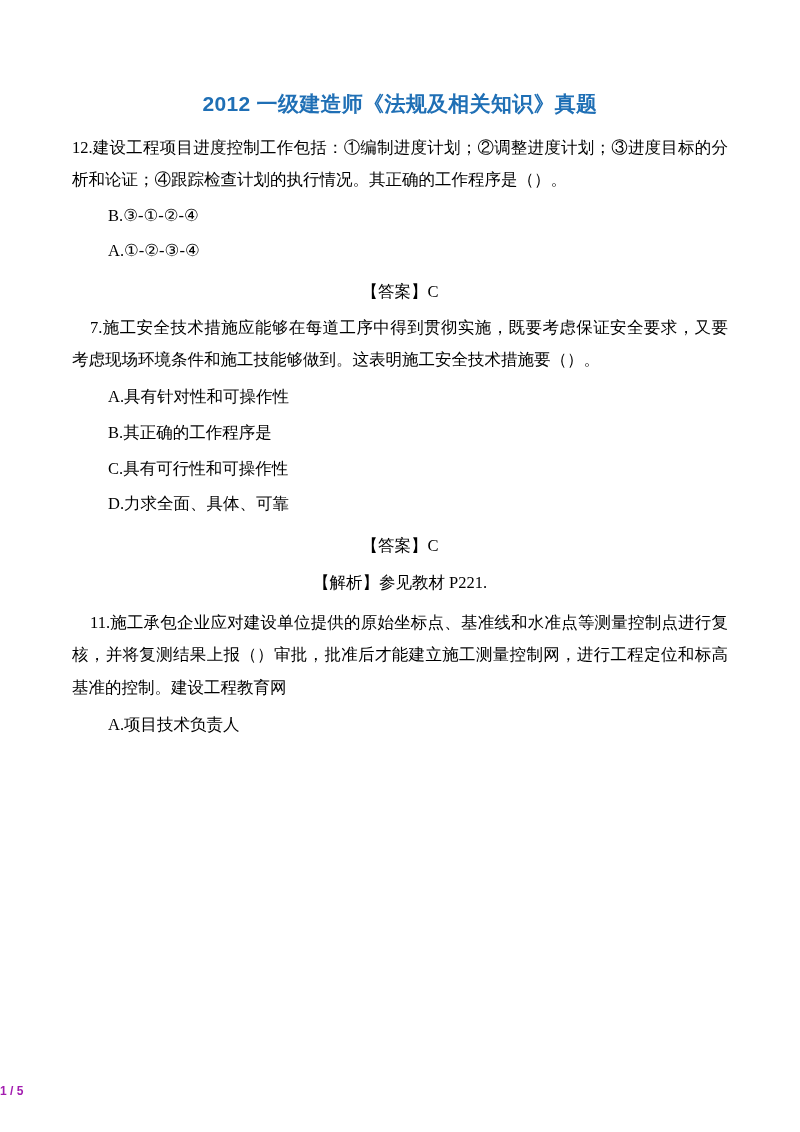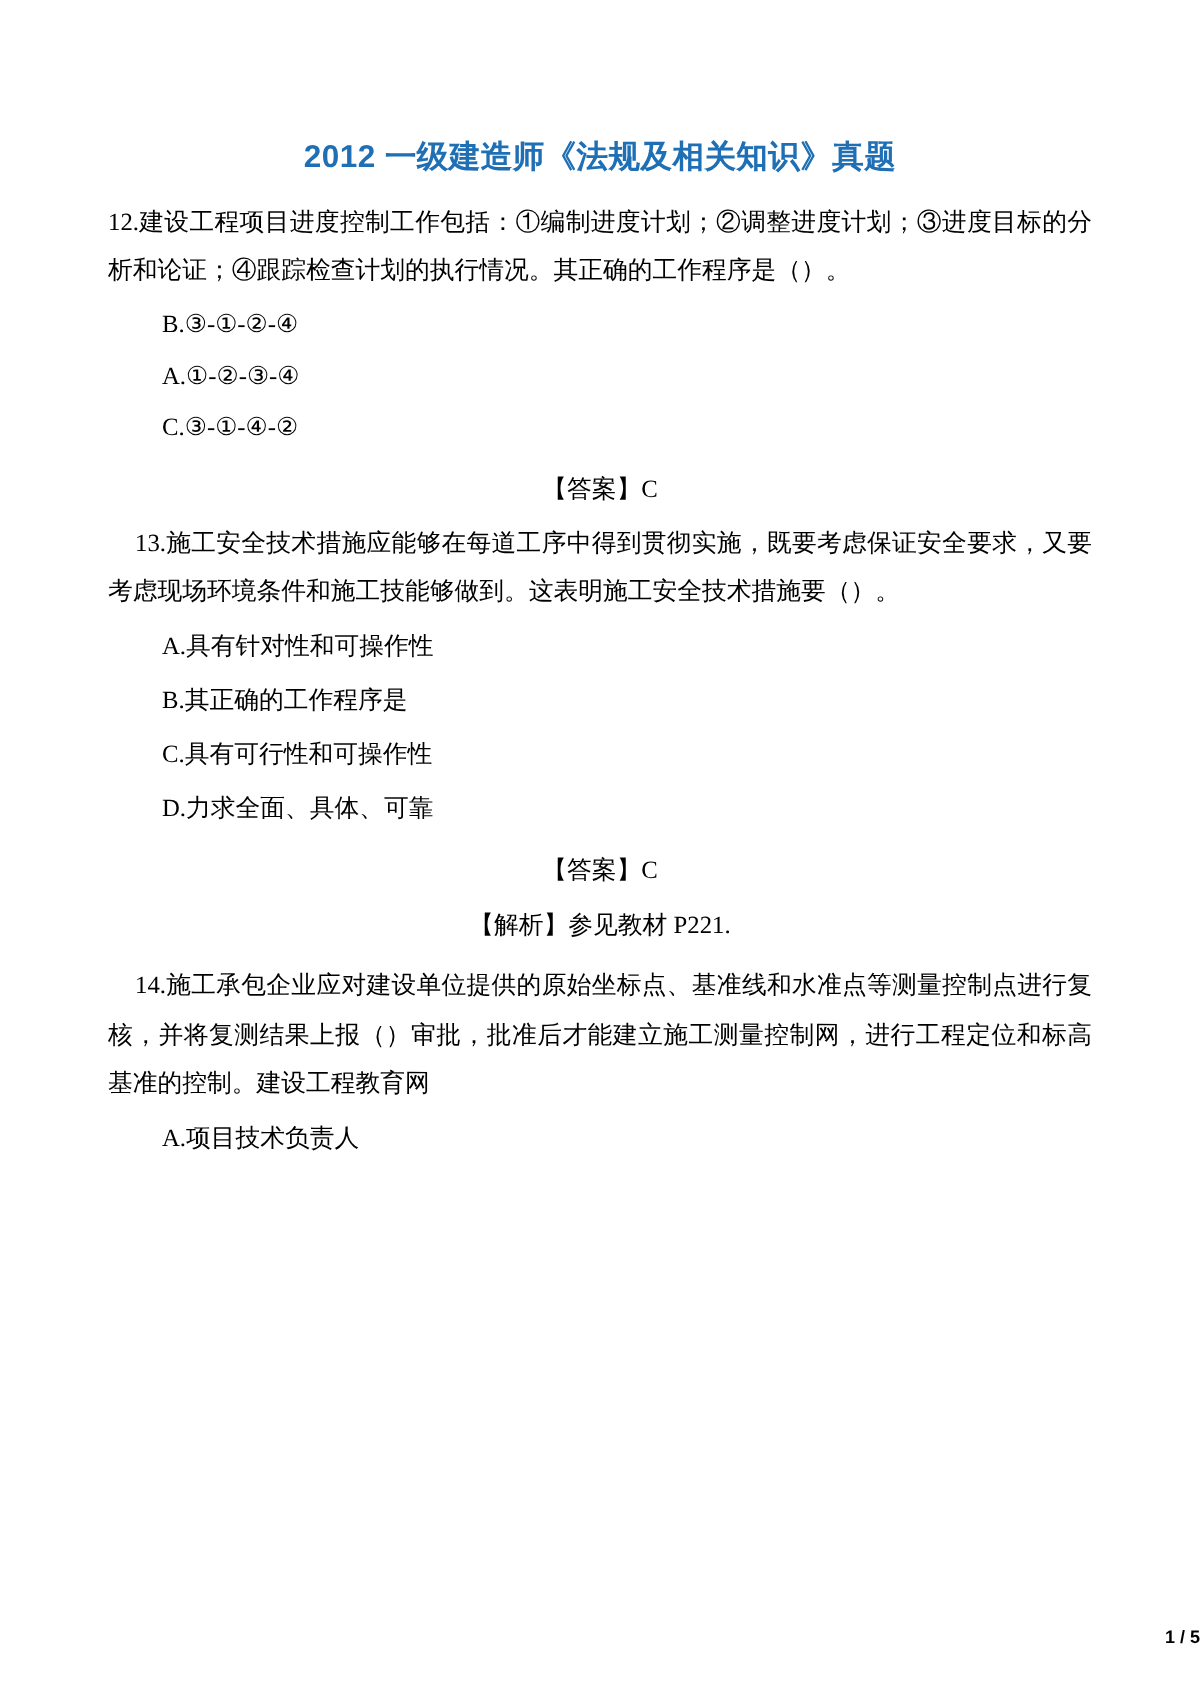--- a/index.html
+++ b/index.html
@@ -65,45 +65,44 @@
     font-size: 16.5px;
     line-height: 2.0;
     text-align: center;
     margin: 2px 0 8px 0;
   }
   .footer {
     position: absolute;
     left: 0;
     right: 0;
     bottom: 34px;
-    text-align: right;
+    text-align: left;
     font-family: "Liberation Sans", sans-serif;
     font-size: 12px;
     font-weight: bold;
-    color: #000000;
+    color: #a21caf;
   }
 </style>
 </head>
 <body>
 
 <div class="page">
 
   <div class="doc-title">2012 一级建造师《法规及相关知识》真题</div>
 
   <div class="para question first">12.建设工程项目进度控制工作包括：①编制进度计划；②调整进度计划；③进度目标的分析和论证；④跟踪检查计划的执行情况。其正确的工作程序是（）。</div>
   <div class="option">B.③-①-②-④</div>
   <div class="option">A.①-②-③-④</div>
-  <div class="option">C.③-①-④-②</div>
   <div class="answer-line">【答案】C</div>
 
-  <div class="para question">13.施工安全技术措施应能够在每道工序中得到贯彻实施，既要考虑保证安全要求，又要考虑现场环境条件和施工技能够做到。这表明施工安全技术措施要（）。</div>
+  <div class="para question">7.施工安全技术措施应能够在每道工序中得到贯彻实施，既要考虑保证安全要求，又要考虑现场环境条件和施工技能够做到。这表明施工安全技术措施要（）。</div>
   <div class="option option-tight">A.具有针对性和可操作性</div>
   <div class="option option-tight">B.其正确的工作程序是</div>
   <div class="option option-tight">C.具有可行性和可操作性</div>
   <div class="option option-tight">D.力求全面、具体、可靠</div>
   <div class="answer-line">【答案】C</div>
   <div class="explain-line">【解析】参见教材 P221.</div>
 
-  <div class="para question">14.施工承包企业应对建设单位提供的原始坐标点、基准线和水准点等测量控制点进行复核，并将复测结果上报（）审批，批准后才能建立施工测量控制网，进行工程定位和标高基准的控制。建设工程教育网</div>
+  <div class="para question">11.施工承包企业应对建设单位提供的原始坐标点、基准线和水准点等测量控制点进行复核，并将复测结果上报（）审批，批准后才能建立施工测量控制网，进行工程定位和标高基准的控制。建设工程教育网</div>
   <div class="option option-tight">A.项目技术负责人</div>
 
   <div class="footer">1 / 5</div>
 </div>
 
 </body></html>

